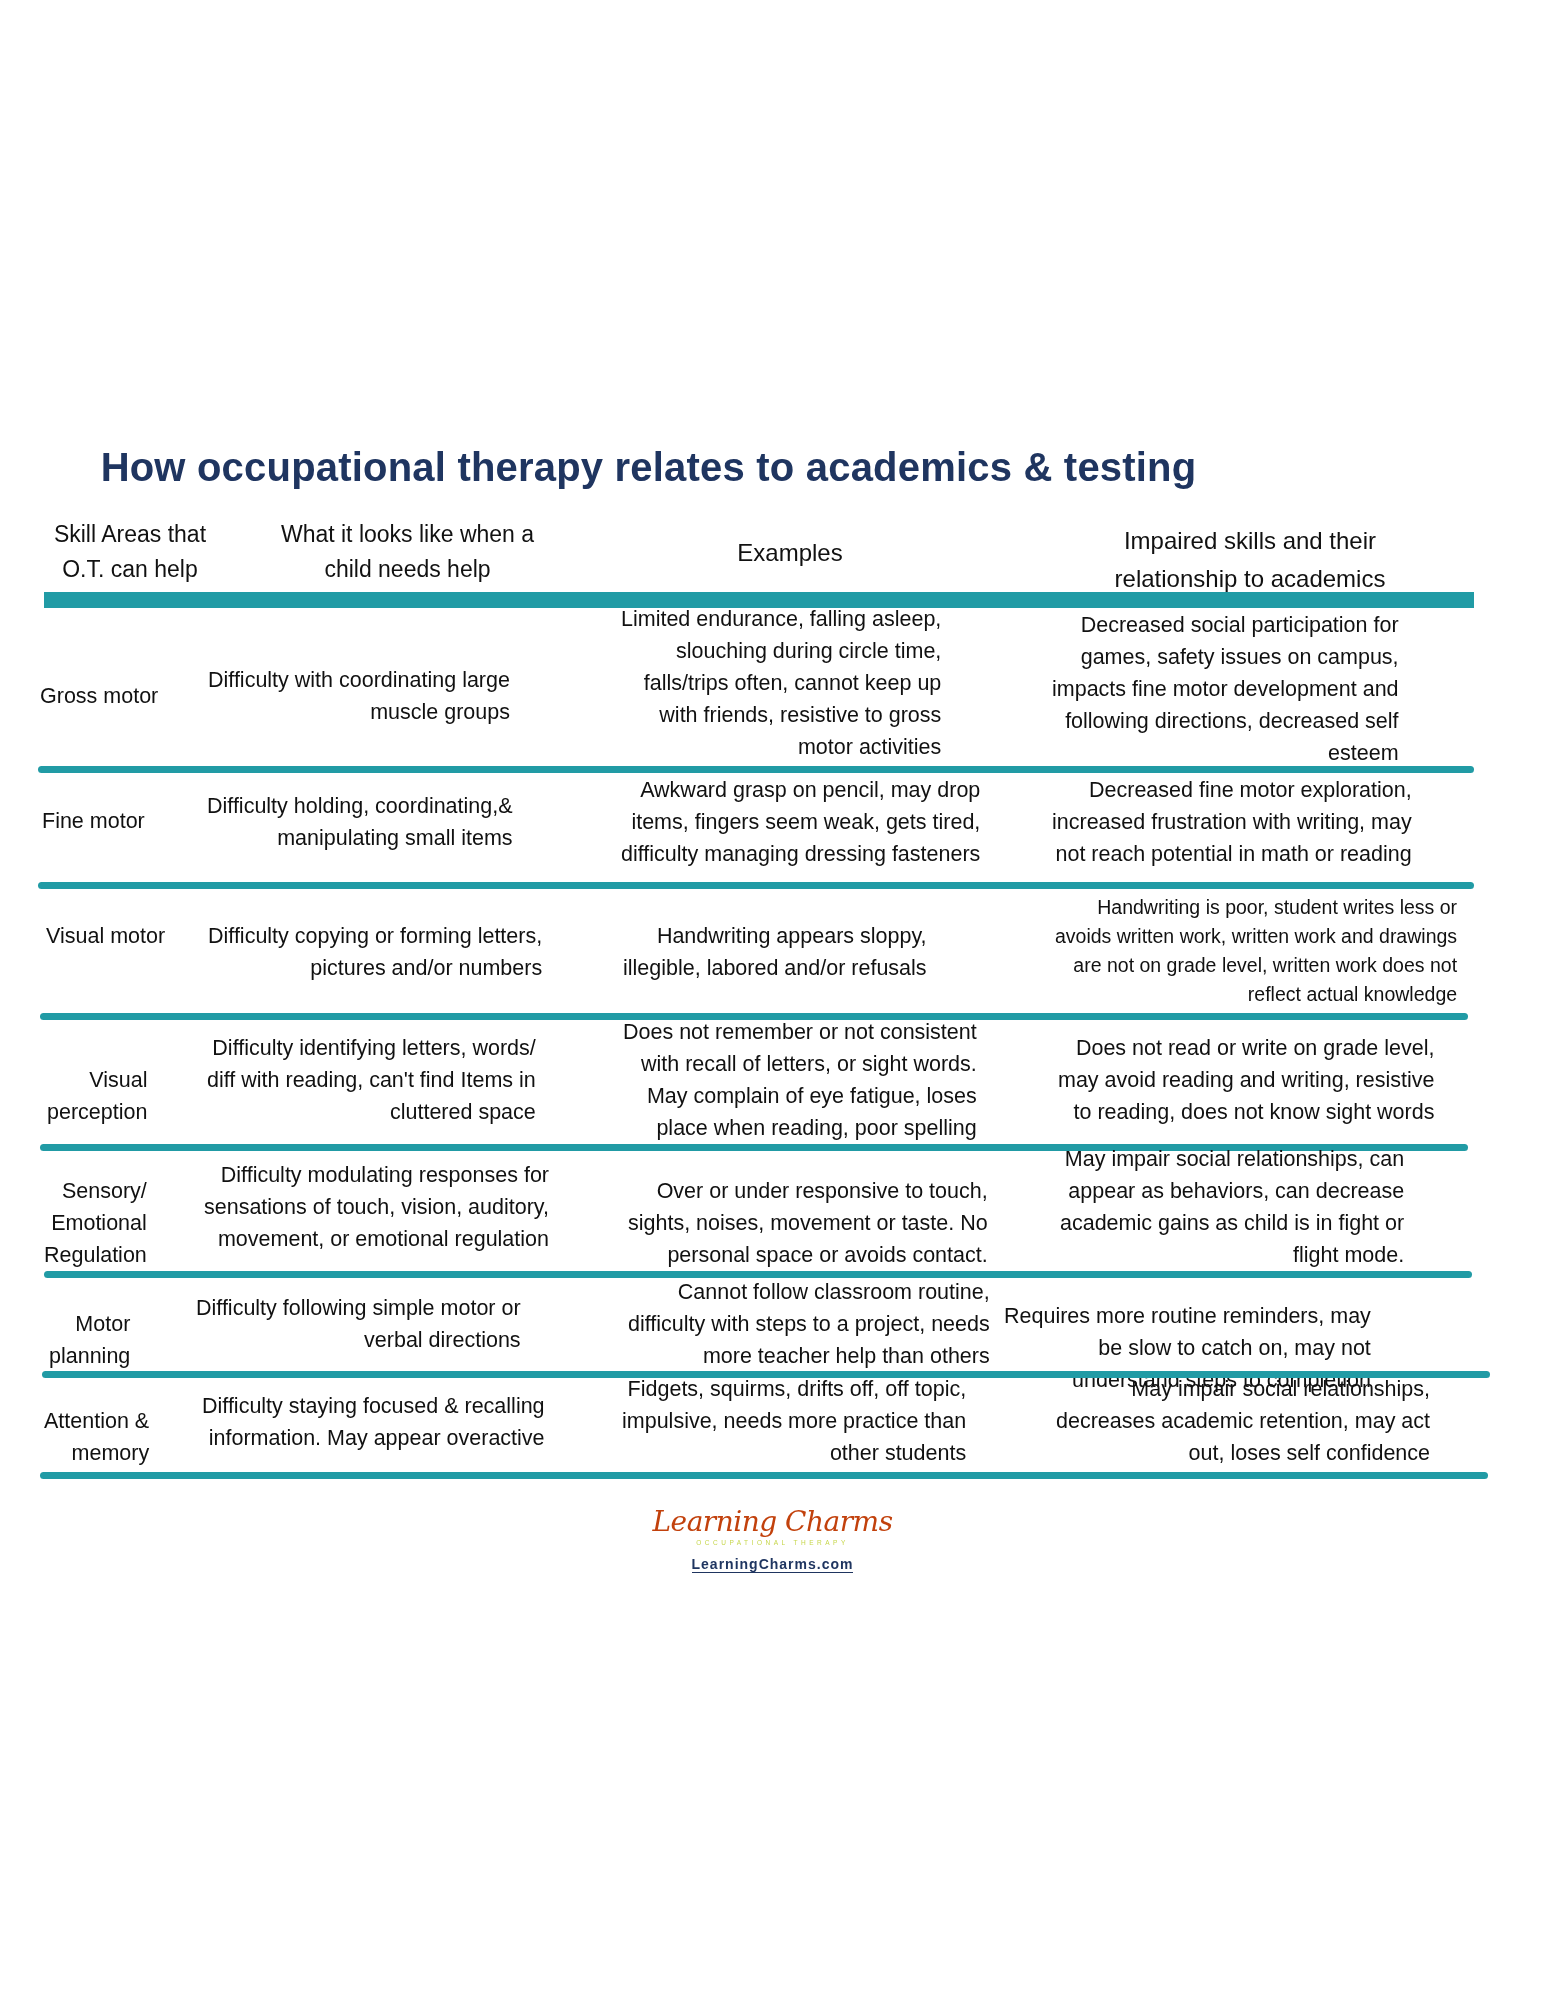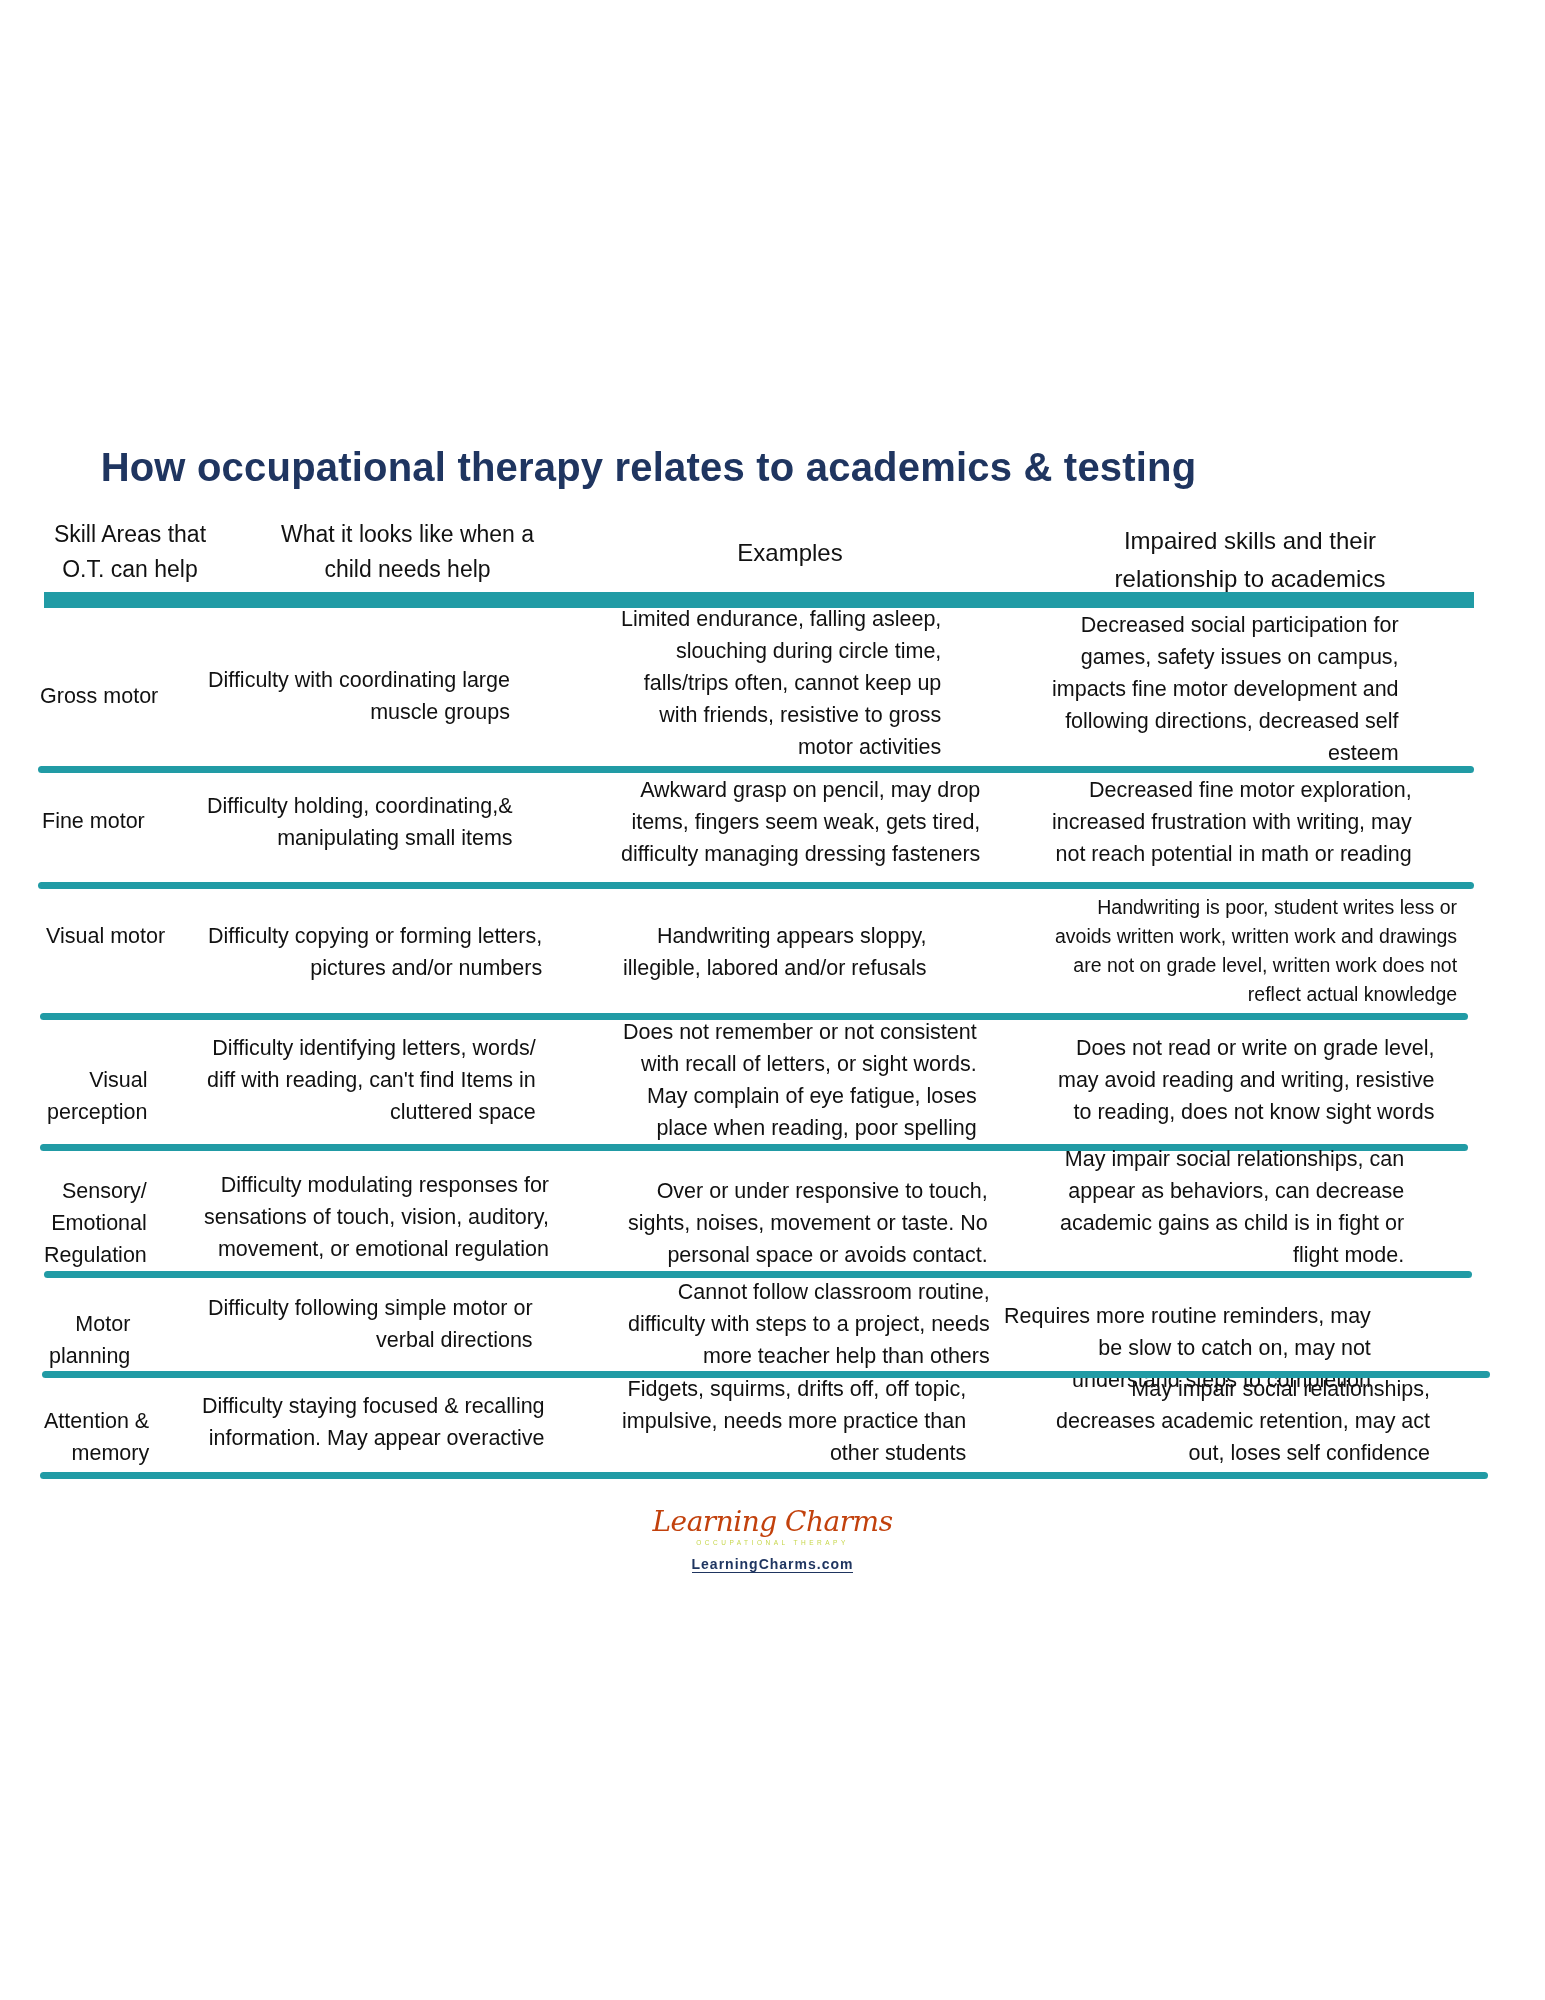--- a/index.html
+++ b/index.html
@@ -142,35 +142,35 @@
 May complain of eye fatigue, loses
 place when reading, poor spelling</div>
 <div class="cell" style="left:1058px; top:1032px;">Does not read or write on grade level,
 may avoid reading and writing, resistive
 to reading, does not know sight words</div>
 <div class="bar" style="left:40px; top:1144px; width:1428px; height:7px;"></div>
 
 <div class="cell" style="left:44px; top:1175px;">Sensory/
 Emotional
 Regulation</div>
-<div class="cell" style="left:204px; top:1159px;margin-top:10px;">Difficulty modulating responses for
+<div class="cell" style="left:204px; top:1159px;">Difficulty modulating responses for
 sensations of touch, vision, auditory,
 movement, or emotional regulation</div>
 <div class="cell" style="left:628px; top:1175px;">Over or under responsive to touch,
 sights, noises, movement or taste. No
 personal space or avoids contact.</div>
 <div class="cell" style="left:1060px; top:1143px;">May impair social relationships, can
 appear as behaviors, can decrease
 academic gains as child is in fight or
 flight mode.</div>
 <div class="bar" style="left:44px; top:1271px; width:1428px; height:7px;"></div>
 
 <div class="cell" style="left:49px; top:1308px;">Motor
 planning</div>
-<div class="cell" style="left:208px; top:1292px;">Difficulty following simple motor or
+<div class="cell" style="left:196px; top:1292px;">Difficulty following simple motor or
 verbal directions</div>
 <div class="cell" style="left:628px; top:1276px;">Cannot follow classroom routine,
 difficulty with steps to a project, needs
 more teacher help than others</div>
 <div class="cell" style="left:1004px; top:1279px;margin-top:21px;">Requires more routine reminders, may
 be slow to catch on, may not
 understand steps to completion</div>
 <div class="bar" style="left:42px; top:1371px; width:1448px; height:7px;"></div>
 
 <div class="cell" style="left:44px; top:1405px;">Attention &amp;

